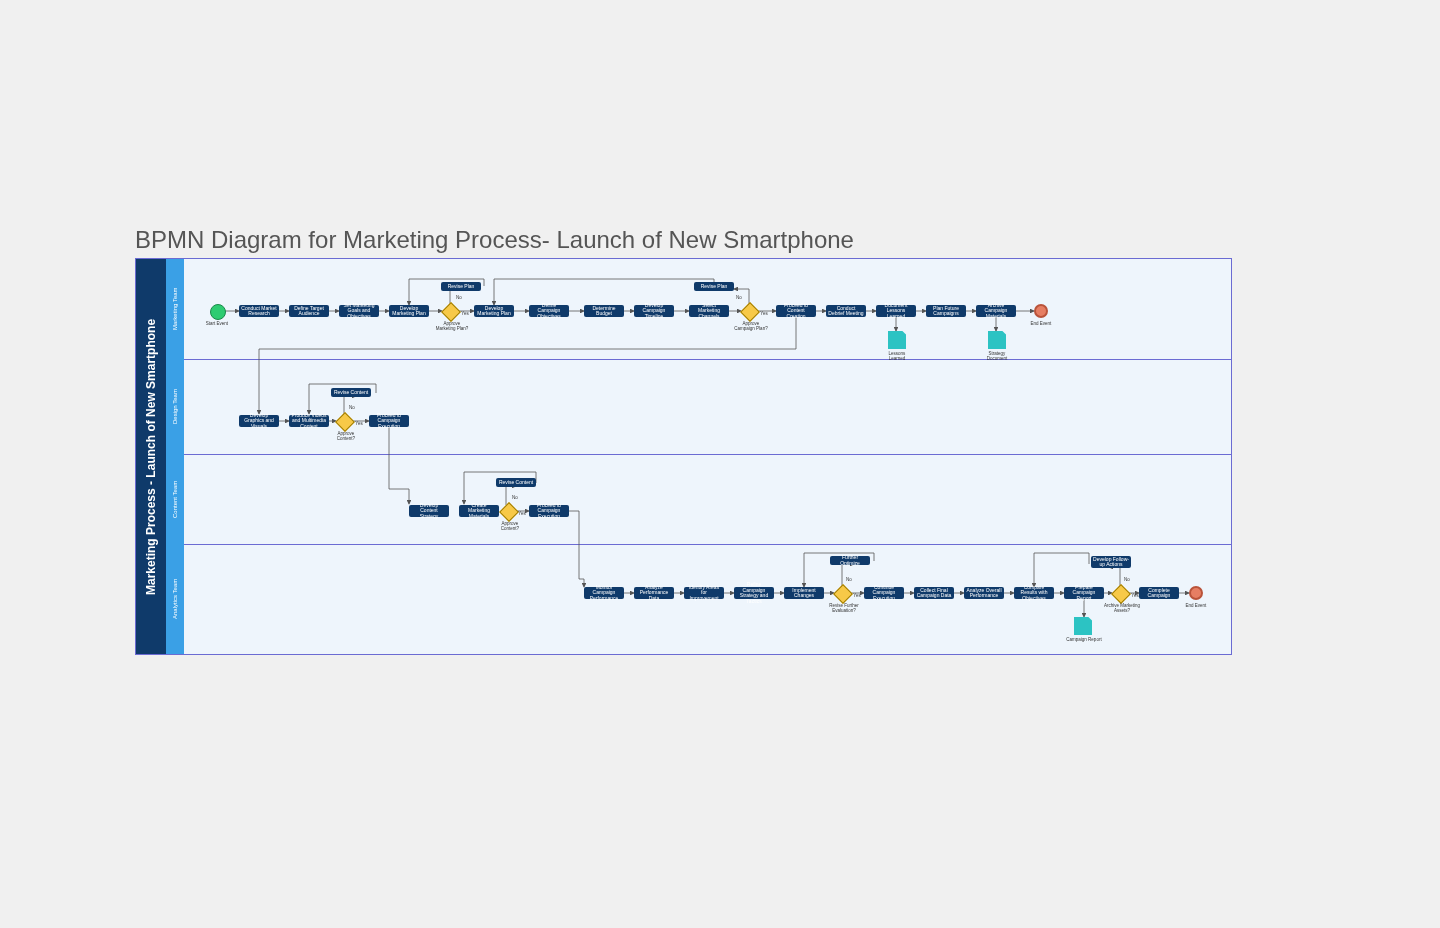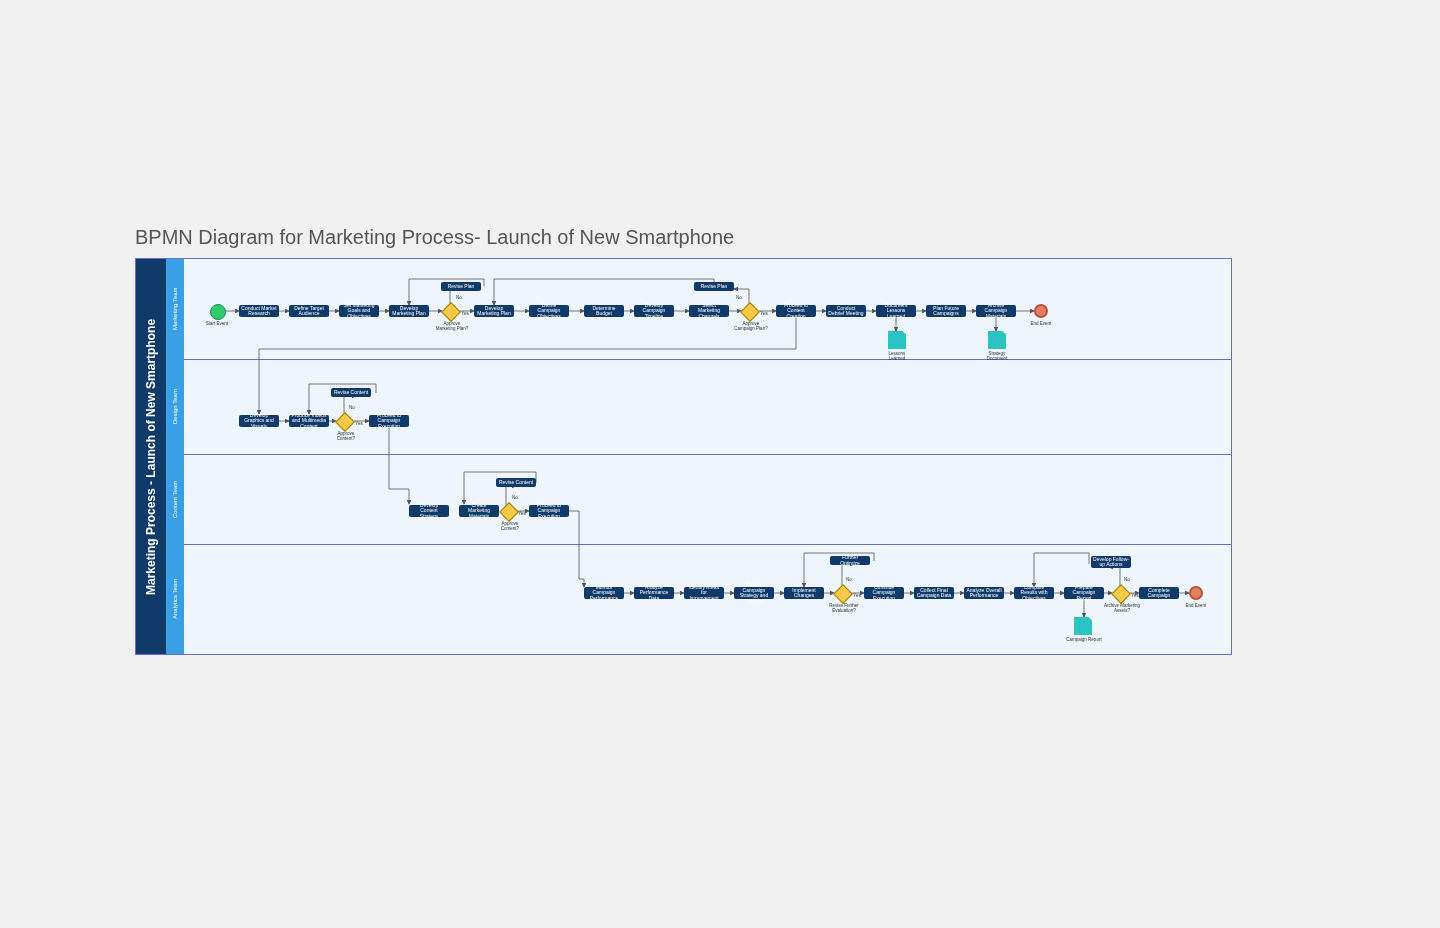--- a/index.html
+++ b/index.html
@@ -1,17 +1,17 @@
 <!DOCTYPE html>
 <html><head>
 <meta charset="utf-8">
 <style>
   html,body{margin:0;padding:0;background:#f0f0f0;font-family:Arial,Helvetica,sans-serif;}
   .page{width:1440px;height:928px;position:relative;}
-  .title{position:absolute;left:135px;top:226px;font-size:20px;color:#555;}
+  .title{position:absolute;left:135px;top:226px;font-size:24px;color:#555;}
   .pool{position:absolute;left:135px;top:258px;width:1095px;height:395px;border:1px solid #6b6bd3;background:#eef5fc;}
   .pool-title{position:absolute;left:0;top:0;width:30px;height:395px;background:#0f3a6a;color:#fff;font-weight:bold;font-size:12px;writing-mode:vertical-rl;transform:rotate(180deg);display:flex;align-items:center;justify-content:center;text-align:center;}
   .lane-label-col{position:absolute;left:30px;top:0;width:18px;height:395px;}
   .lane-label{position:absolute;left:0;width:18px;background:#3aa0e6;color:#fff;font-size:6px;writing-mode:vertical-rl;transform:rotate(180deg);display:flex;align-items:center;justify-content:center;text-align:center;}
   .lane{position:absolute;left:48px;right:0;border-top:1px solid #6b6bd3;}
   .task{position:absolute;background:#0f3a6a;color:#fff;font-size:5px;line-height:1.1;display:flex;align-items:center;justify-content:center;text-align:center;border-radius:2px;padding:1px 2px;box-sizing:border-box;}
   .gateway{position:absolute;width:12px;height:12px;background:#f7c948;border:1px solid #a07d00;transform:rotate(45deg);}
   .gateway-label{position:absolute;font-size:4.5px;color:#333;text-align:center;}
   .path-label{position:absolute;font-size:4.5px;color:#333;text-align:center;}
   .start-event{position:absolute;width:14px;height:14px;border-radius:50%;background:#2ecc71;border:1px solid #1a8a4a;}

